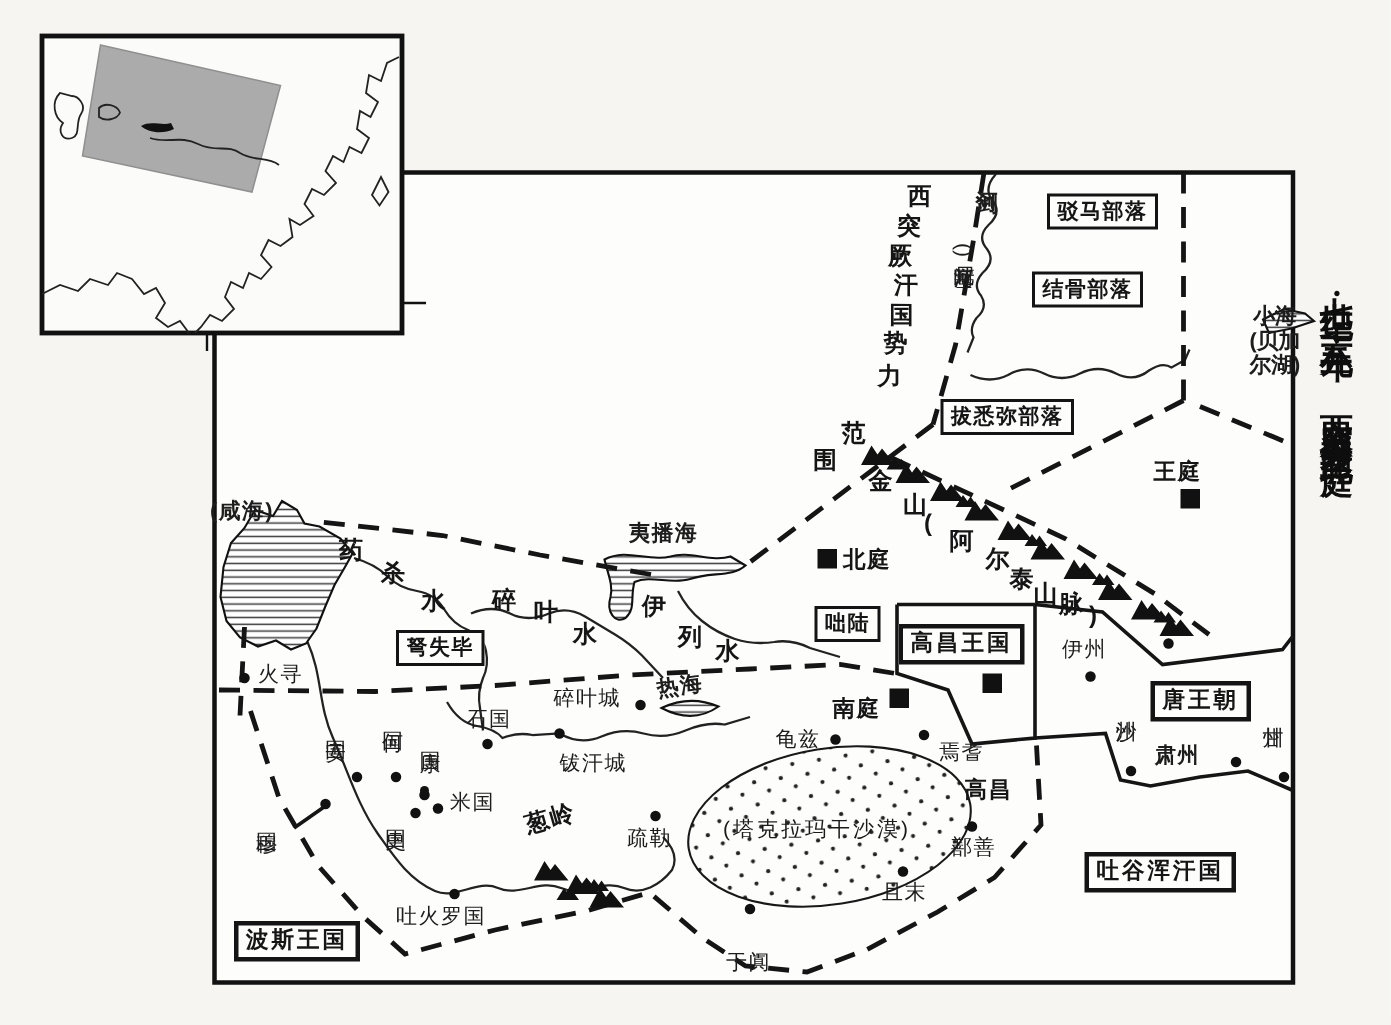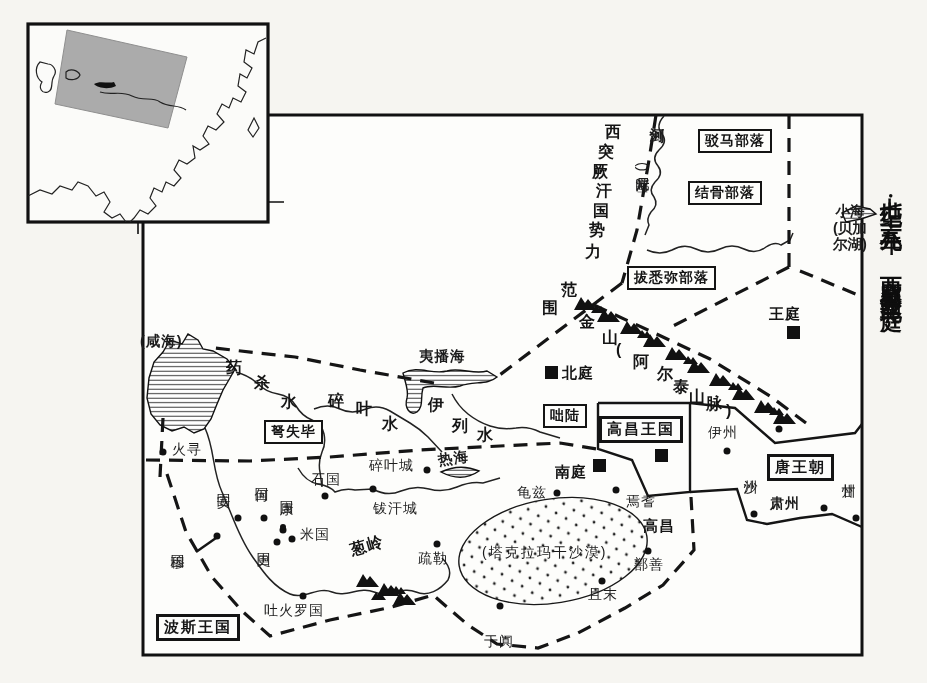--- a/index.html
+++ b/index.html
@@ -125,20 +125,21 @@
     <path d="M268,202 L284,202 M138,222 L138,234" stroke="#111" stroke-width="1.6" fill="none"></path>
   </g>
 </svg>
 
 <div id="labels">
       <div class="box light" style="left: 698px; top: 129px;">驳马部落</div>
       <div class="box light" style="left: 688px; top: 181px;">结骨部落</div>
       <div class="box light" style="left: 627px; top: 266px;">拔悉弥部落</div>
       <div class="box" style="left: 599px; top: 416px;">高昌王国</div>
       <div class="box" style="left: 767px; top: 454px;">唐王朝</div>
+      <div class="box" style="left: 723px; top: 568px;">吐谷浑汗国</div>
       <div class="box" style="left: 156px; top: 614px;">波斯王国</div>
       <div class="box light" style="left: 264px; top: 420px;">弩失毕</div>
       <div class="box light" style="left: 543px; top: 404px;">咄陆</div>
       <div class="sq" style="left: 787px; top: 326px;"></div>
       <div class="court" style="left: 769px; top: 305px; text-align: center;">王庭</div>
       <div class="sq" style="left: 545px; top: 366px;"></div>
       <div class="court" style="left: 562px; top: 364px;">北庭</div>
       <div class="sq" style="left: 593px; top: 459px;"></div>
       <div class="court" style="left: 555px; top: 463px;">南庭</div>
       <div class="sq" style="left: 655px; top: 449px;"></div>

